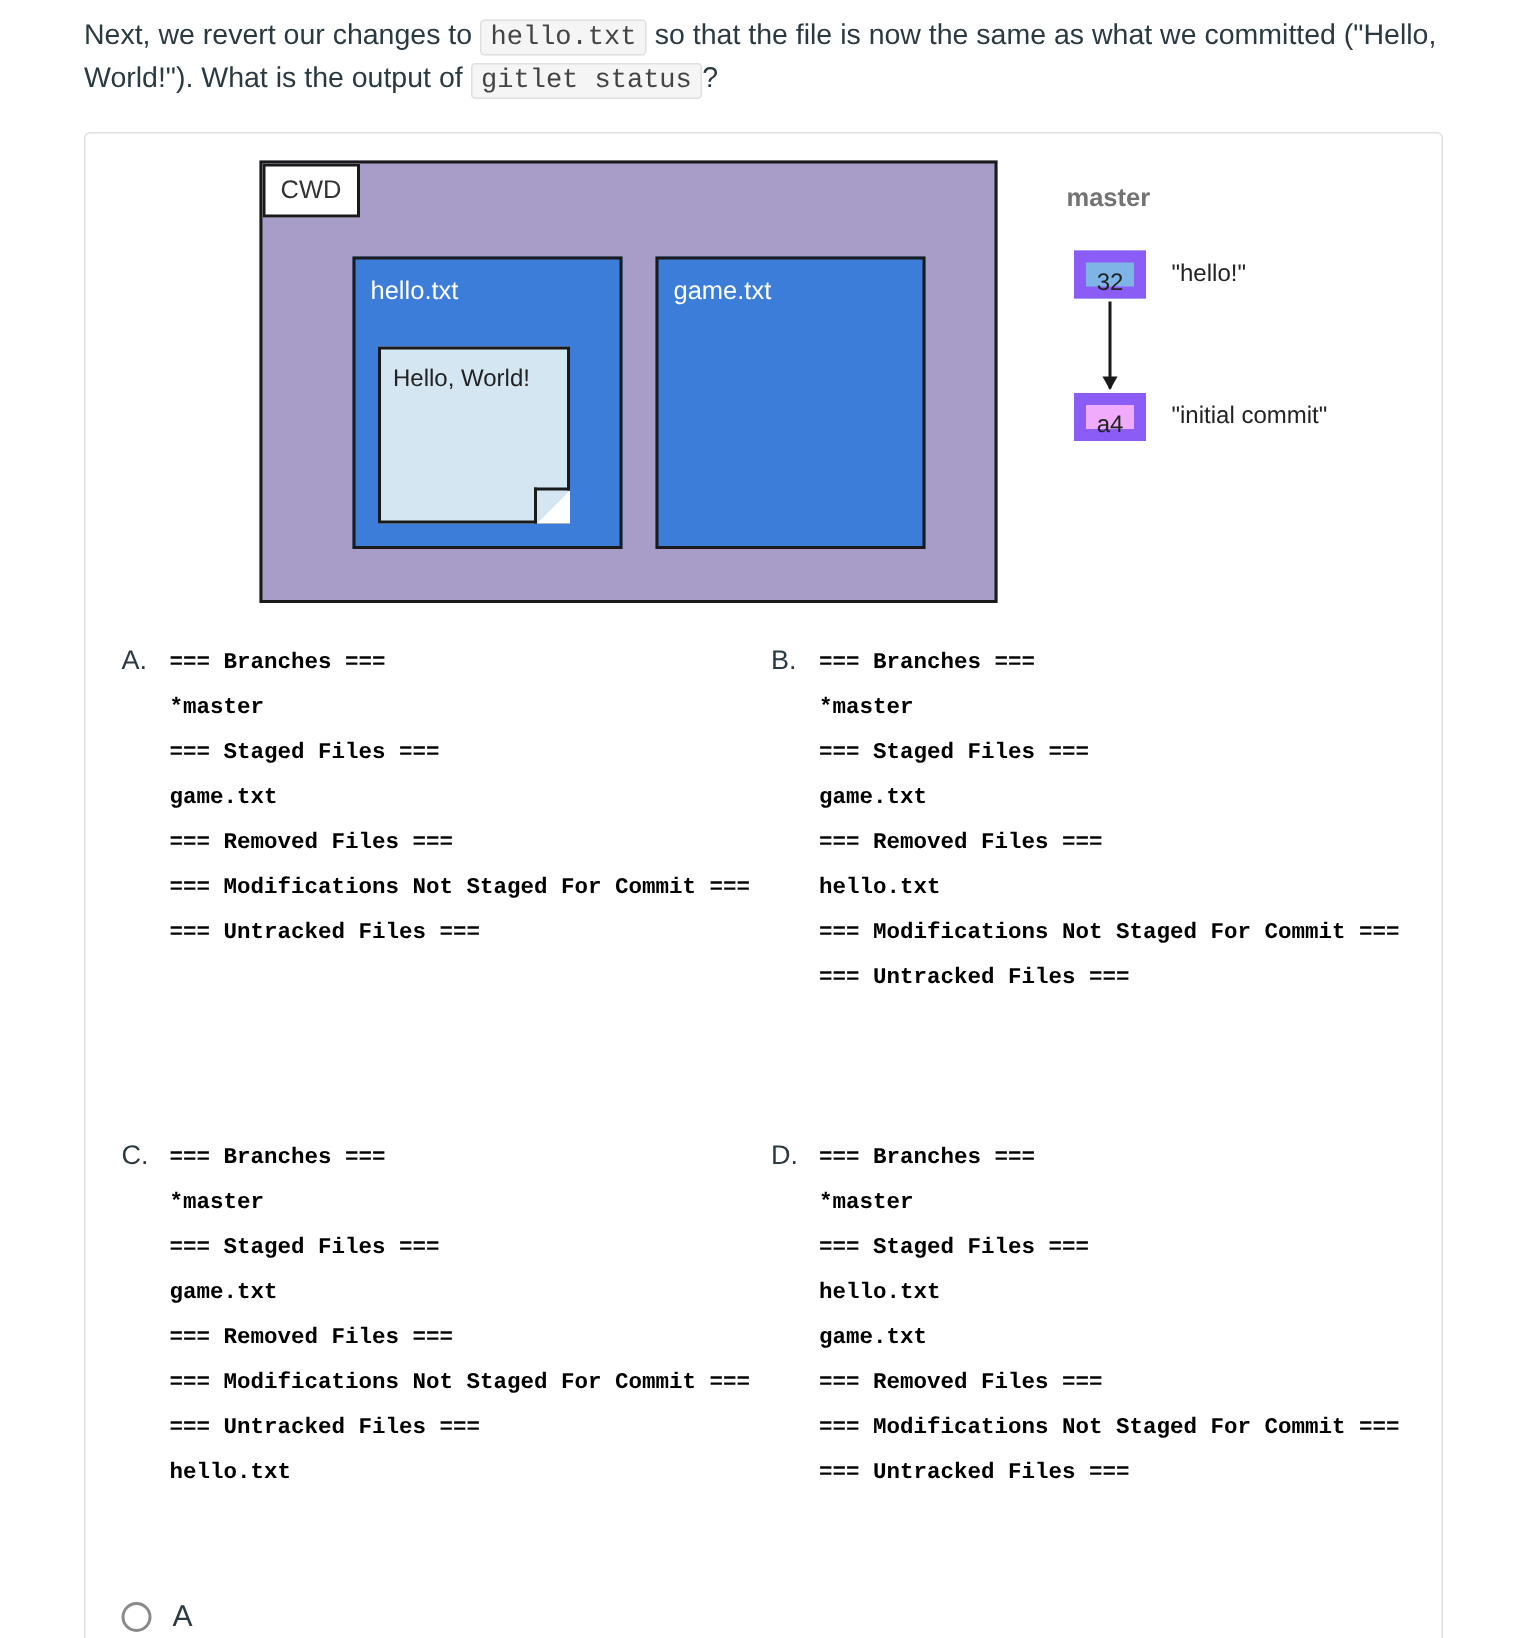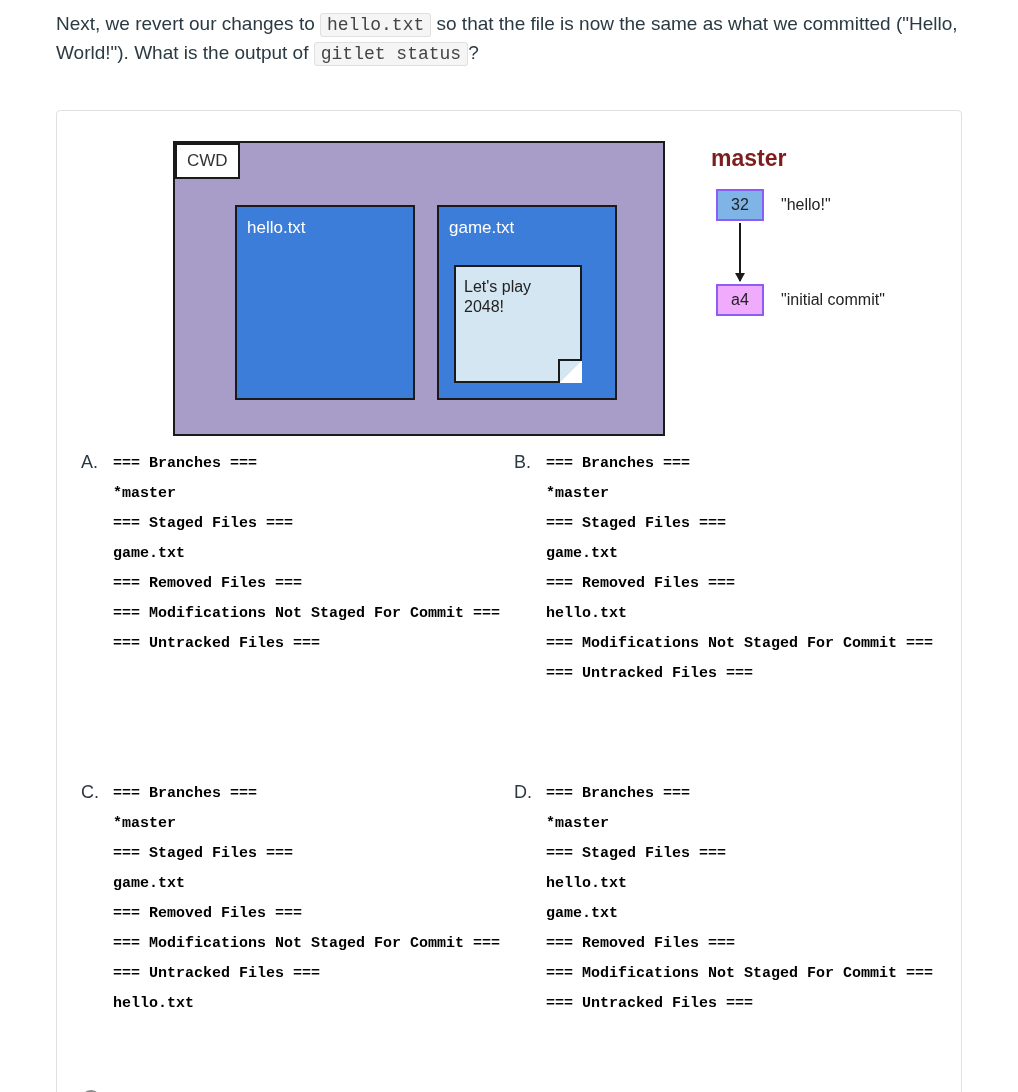--- a/index.html
+++ b/index.html
@@ -12,21 +12,21 @@
     font-size: 18px;
     line-height: 1.5;
   }
   .page {
     padding: 10px 56px 0 56px;
     width: 1018px;
   }
   .question-text {
     color: #2b3a42;
     font-size: 19px;
-    margin-bottom: 42px;
+    margin-bottom: 20px;
   }
   code.inline {
     font-family: "Courier New", Courier, monospace;
     background: #f5f5f5;
     border: 1px solid #e0e0e0;
     border-radius: 3px;
     padding: 1px 6px;
     font-size: 18px;
     color: #444;
   }
@@ -39,21 +39,21 @@
   
   .diagram {
     position: relative;
     width: 820px;
     height: 310px;
     margin: 0 0 10px 30px;
   }
   .cwd-box {
     position: absolute;
     left: 62px;
-    top: 12px;
+    top: 0;
     width: 492px;
     height: 295px;
     background: #a89cc8;
     border: 2px solid #1a1a1a;
   }
   .cwd-label {
     position: absolute;
     left: 0;
     top: 0;
     border: 2px solid #1a1a1a;
@@ -95,29 +95,29 @@
     height: 22px;
     background: linear-gradient(135deg, #d5e6f3 0 50%, #fff 50% 100%);
     border-left: 2px solid #1a1a1a;
     border-top: 2px solid #1a1a1a;
   }
   .master-label {
     position: absolute;
     left: 600px;
     top: 12px;
     font-weight: 600;
-    font-size: 23px;
-    color: #7f1d1d;
+    font-size: 17px;
+    color: #737373;
   }
   .commit-node {
     position: absolute;
     left: 605px;
     width: 48px;
     height: 32px;
-    border: 2px solid #8b5cf6;
+    border: 8px solid #8b5cf6;
     text-align: center;
     line-height: 28px;
     font-size: 16px;
     color: #222;
   }
   .node-32 { top: 60px; background: #7fb5e6; }
   .node-a4 { top: 155px; background: #f0abfc; }
   .commit-label {
     position: absolute;
     left: 670px;
@@ -203,28 +203,27 @@
   </div>
 
   <div class="panel">
 
     <div class="diagram">
       <div class="cwd-box">
         <div class="cwd-label">CWD</div>
 
         <div class="file-box" style="left:60px; top:62px;">
           <div class="file-label">hello.txt</div>
+          <div class="note">
+            <span>Hello, World!</span>
+          </div>
         </div>
 
         <div class="file-box" style="left:262px; top:62px;">
           <div class="file-label">game.txt</div>
-          <div class="note">
-            <span style="white-space:pre-line;">Let's play
-2048!</span>
-          </div>
         </div>
       </div>
 
       <div class="master-label">master</div>
 
       <div class="commit-node node-32">32</div>
       <div class="commit-label lbl-hello">"hello!"</div>
 
       <div class="arrow"></div>
 

